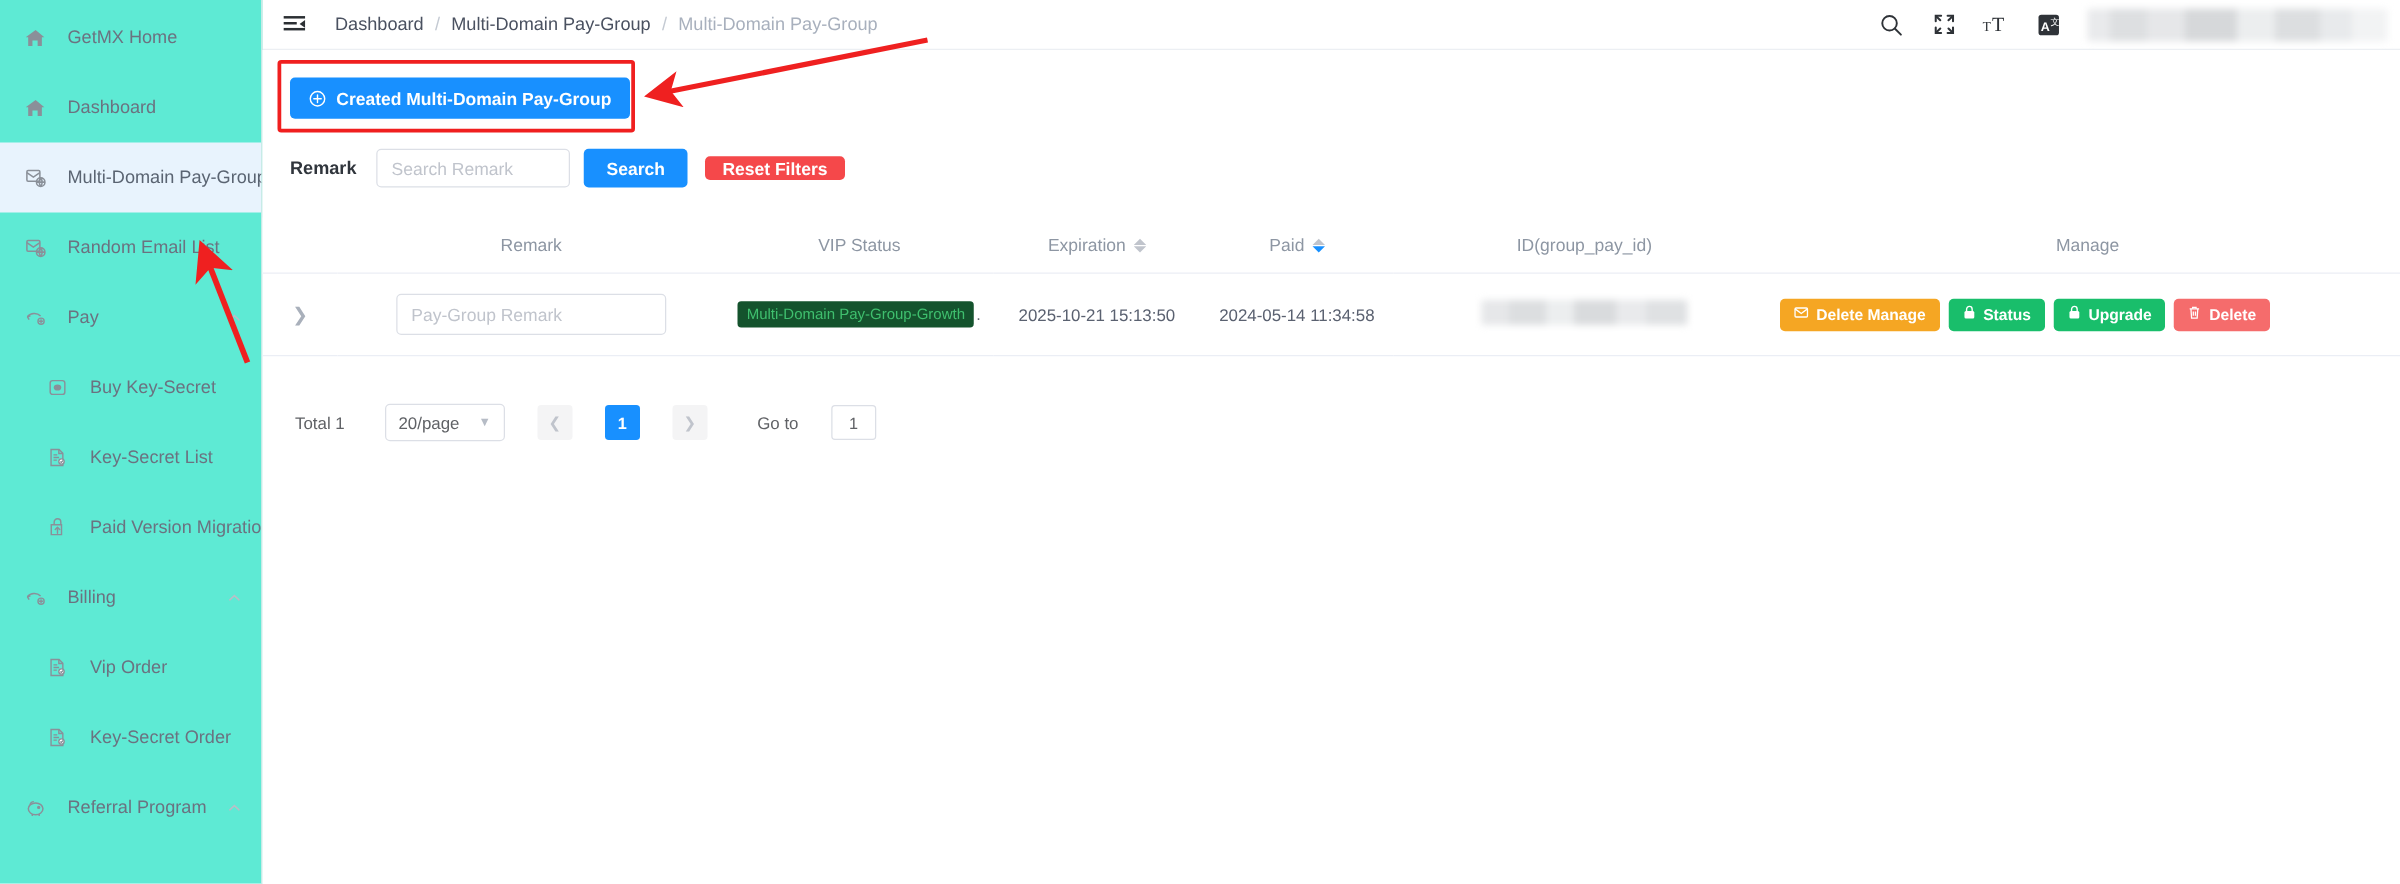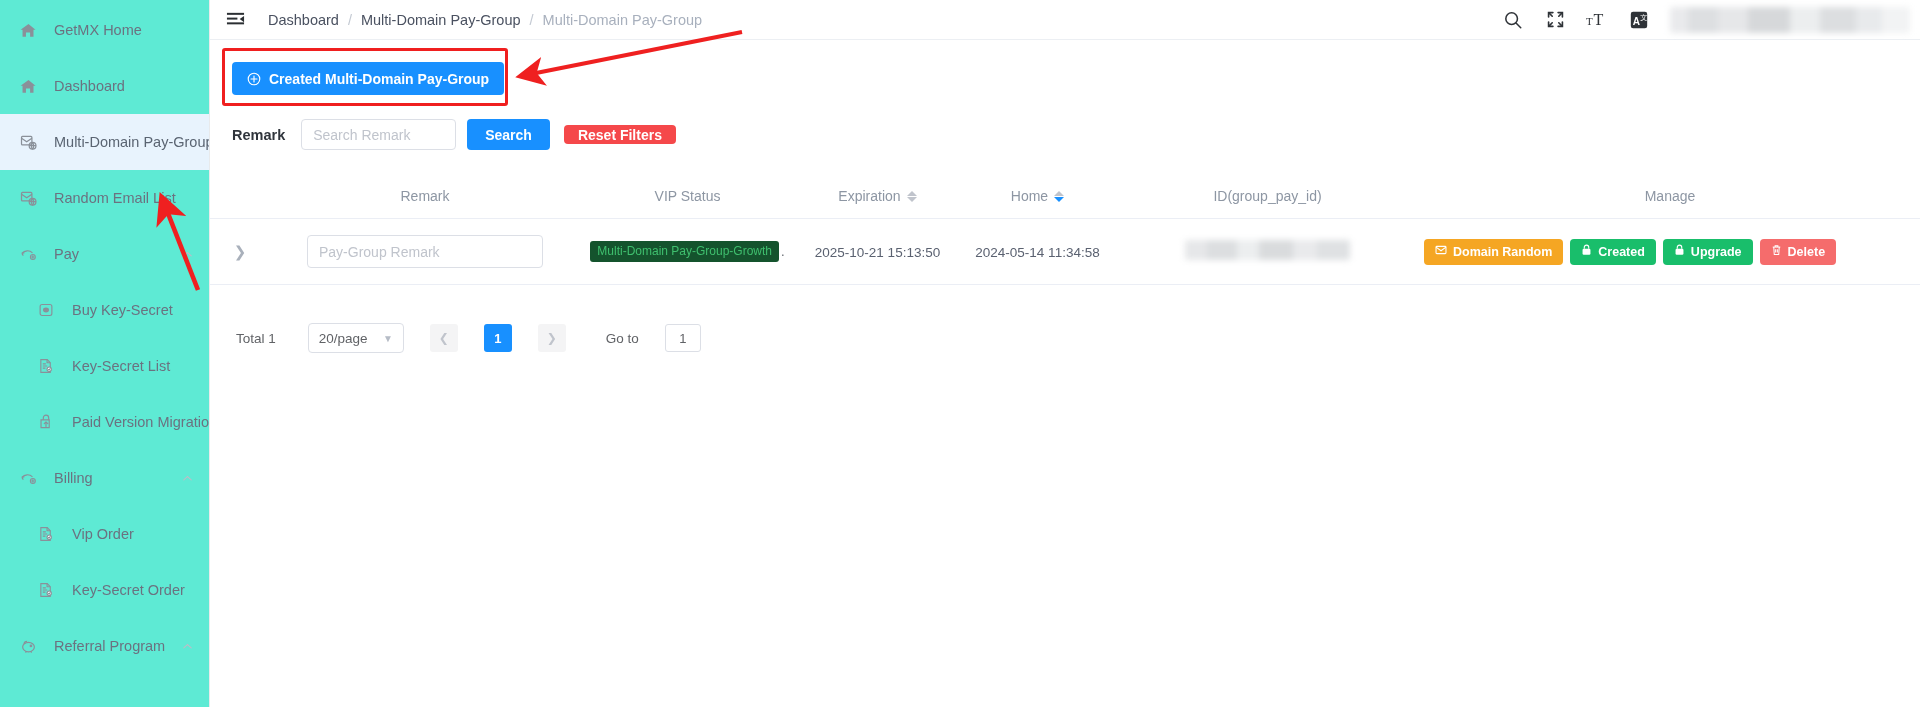--- a/index.html
+++ b/index.html
@@ -121,21 +121,21 @@
   }
   .th-inner { display: inline-flex; align-items: center; justify-content: center; gap: 6px; }
   .sorter { display: inline-flex; flex-direction: column; gap: 1px; line-height: 0; }
   .sorter i { display: block; width: 0; height: 0; border-left: 5px solid transparent; border-right: 5px solid transparent; }
   .sorter i.up { border-bottom: 5px solid #c0c4cc; }
   .sorter i.dn { border-top: 5px solid #c0c4cc; }
   .sorter.desc i.dn { border-top-color: #1890ff; }
   .tbl tbody td { padding: 16px 0; border-bottom: 1px solid #ebeef5; text-align: center; font-size: 14px; color: #5a6170; vertical-align: middle; }
 
   .expand-arrow { color: #a9b0bb; font-size: 15px; cursor: pointer; user-select: none; }
-  .remark-input { width: 236px; height: 33px; }
+  .remark-input { width: 216px; height: 33px; }
   .vip-tag {
     display: inline-block; background: #14532d; color: #3fbf6e;
     border-radius: 3px; padding: 3px 7px; font-size: 12px; line-height: 1.2;
     max-width: 100%;
   }
   .vip-cell { display: flex; align-items: center; justify-content: center; gap: 2px; }
   .vip-dot { color: #63696f; font-size: 13px; }
   .datetime { white-space: nowrap; color: #5a6170; font-size: 13.5px; }
   .id-blur {
     display: inline-block; width: 165px; height: 20px;
@@ -430,21 +430,21 @@
                     <span>VIP Status</span>
                   </span></th>
                 <th><span class="th-inner">
                     <span>Expiration</span>
                     <span class="sorter none">
                       <i class="up"></i>
                       <i class="dn"></i>
                     </span>
                   </span></th>
                 <th><span class="th-inner">
-                    <span>Home</span>
+                    <span>Paid</span>
                     <span class="sorter desc">
                       <i class="up"></i>
                       <i class="dn"></i>
                     </span>
                   </span></th>
                 <th><span class="th-inner">
                     <span>ID(group_pay_id)</span>
                   </span></th>
                 <th><span class="th-inner">
                     <span>Manage</span>
@@ -464,28 +464,28 @@
                 <td><span class="datetime">2025-10-21 15:13:50</span></td>
                 <td><span class="datetime">2024-05-14 11:34:58</span></td>
                 <td><span class="id-blur"></span></td>
                 <td>
                   <div class="manage-cell">
                     <button class="mbtn orange">
                       <span><svg width="12" height="12" viewBox="0 0 14 14" fill="none" stroke="#fff" stroke-width="1.25">
         <rect x="1.2" y="2.8" width="11.6" height="8.4" rx="1"></rect>
                           <path d="M1.2 3.6 7 7.9 12.8 3.6"></path>
                         </svg></span>
-                      <span>Domain Random</span>
+                      <span>Delete Manage</span>
                     </button>
                     <button class="mbtn green">
                       <span><svg width="11" height="12" viewBox="0 0 12 14" fill="#fff">
         <rect x="1.4" y="5.6" width="9.2" height="7" rx="1.4"></rect>
         <path d="M3.4 5.6V3.9a2.6 2.6 0 015.2 0v1.7" fill="none" stroke="#fff" stroke-width="1.3"></path>
                         </svg></span>
-                      <span>Created</span>
+                      <span>Status</span>
                     </button>
                     <button class="mbtn green">
                       <span><svg width="11" height="12" viewBox="0 0 12 14" fill="#fff">
         <rect x="1.4" y="5.6" width="9.2" height="7" rx="1.4"></rect>
         <path d="M3.4 5.6V3.9a2.6 2.6 0 015.2 0v1.7" fill="none" stroke="#fff" stroke-width="1.3"></path>
                         </svg></span>
                       <span>Upgrade</span>
                     </button>
                     <button class="mbtn red">
                       <span><svg width="11" height="12" viewBox="0 0 12 14" fill="none" stroke="#fff" stroke-width="1.2">

